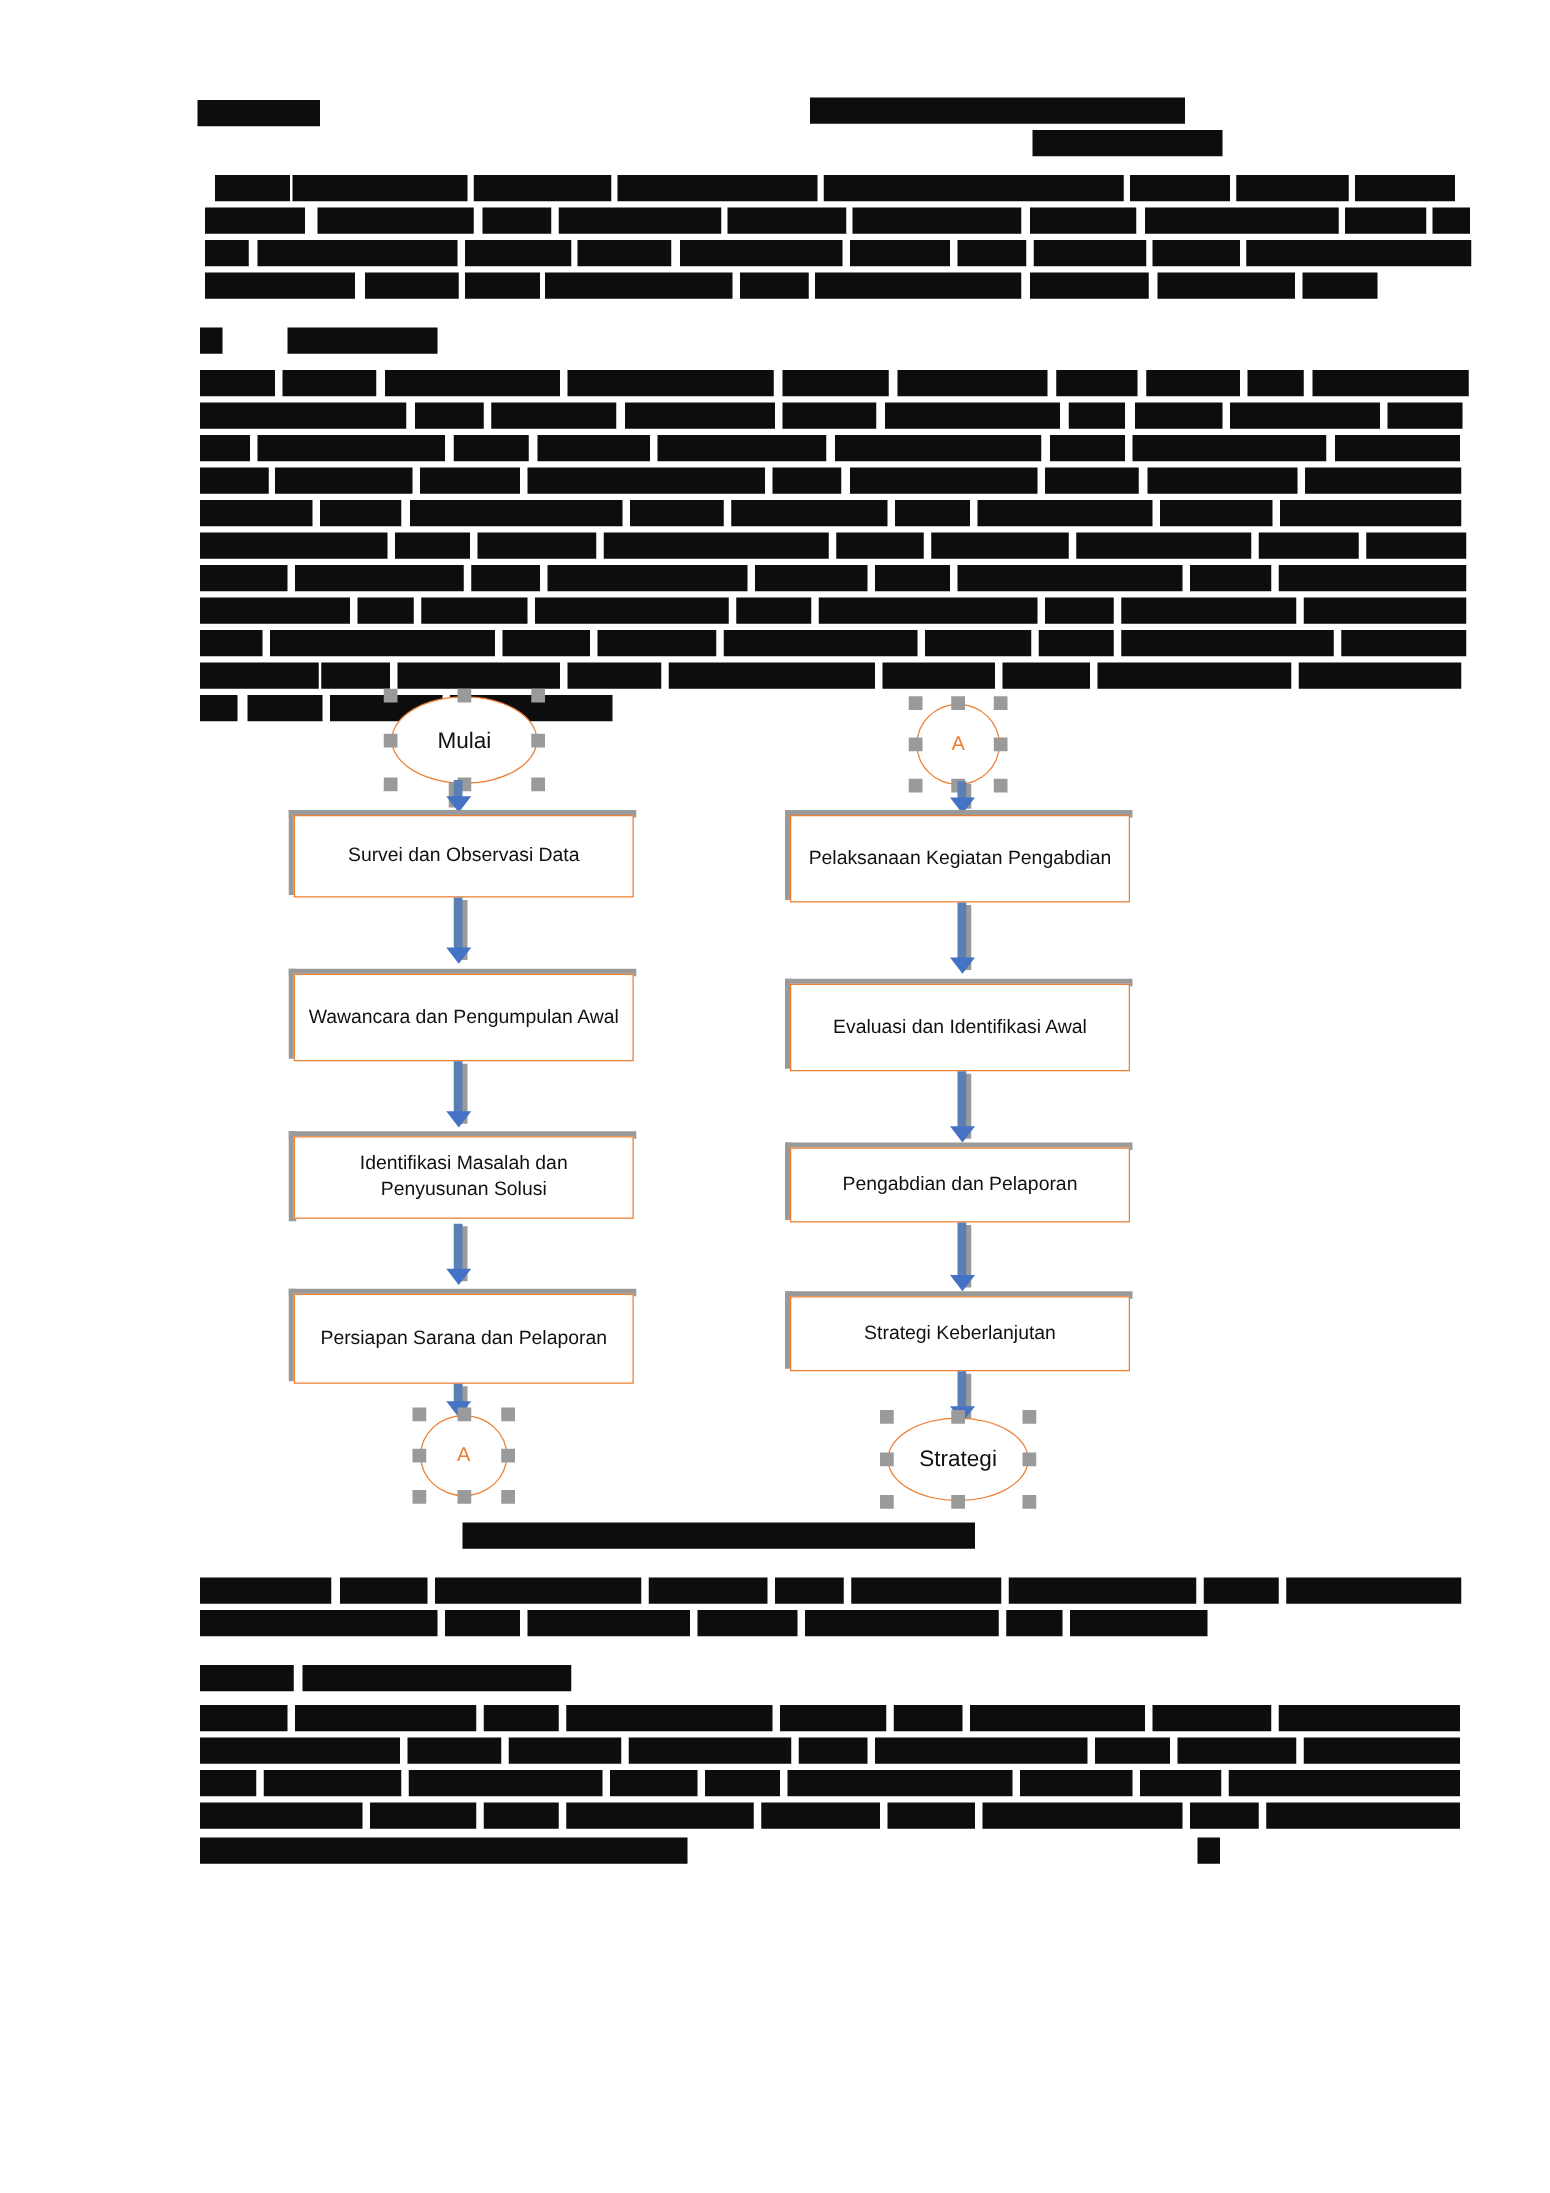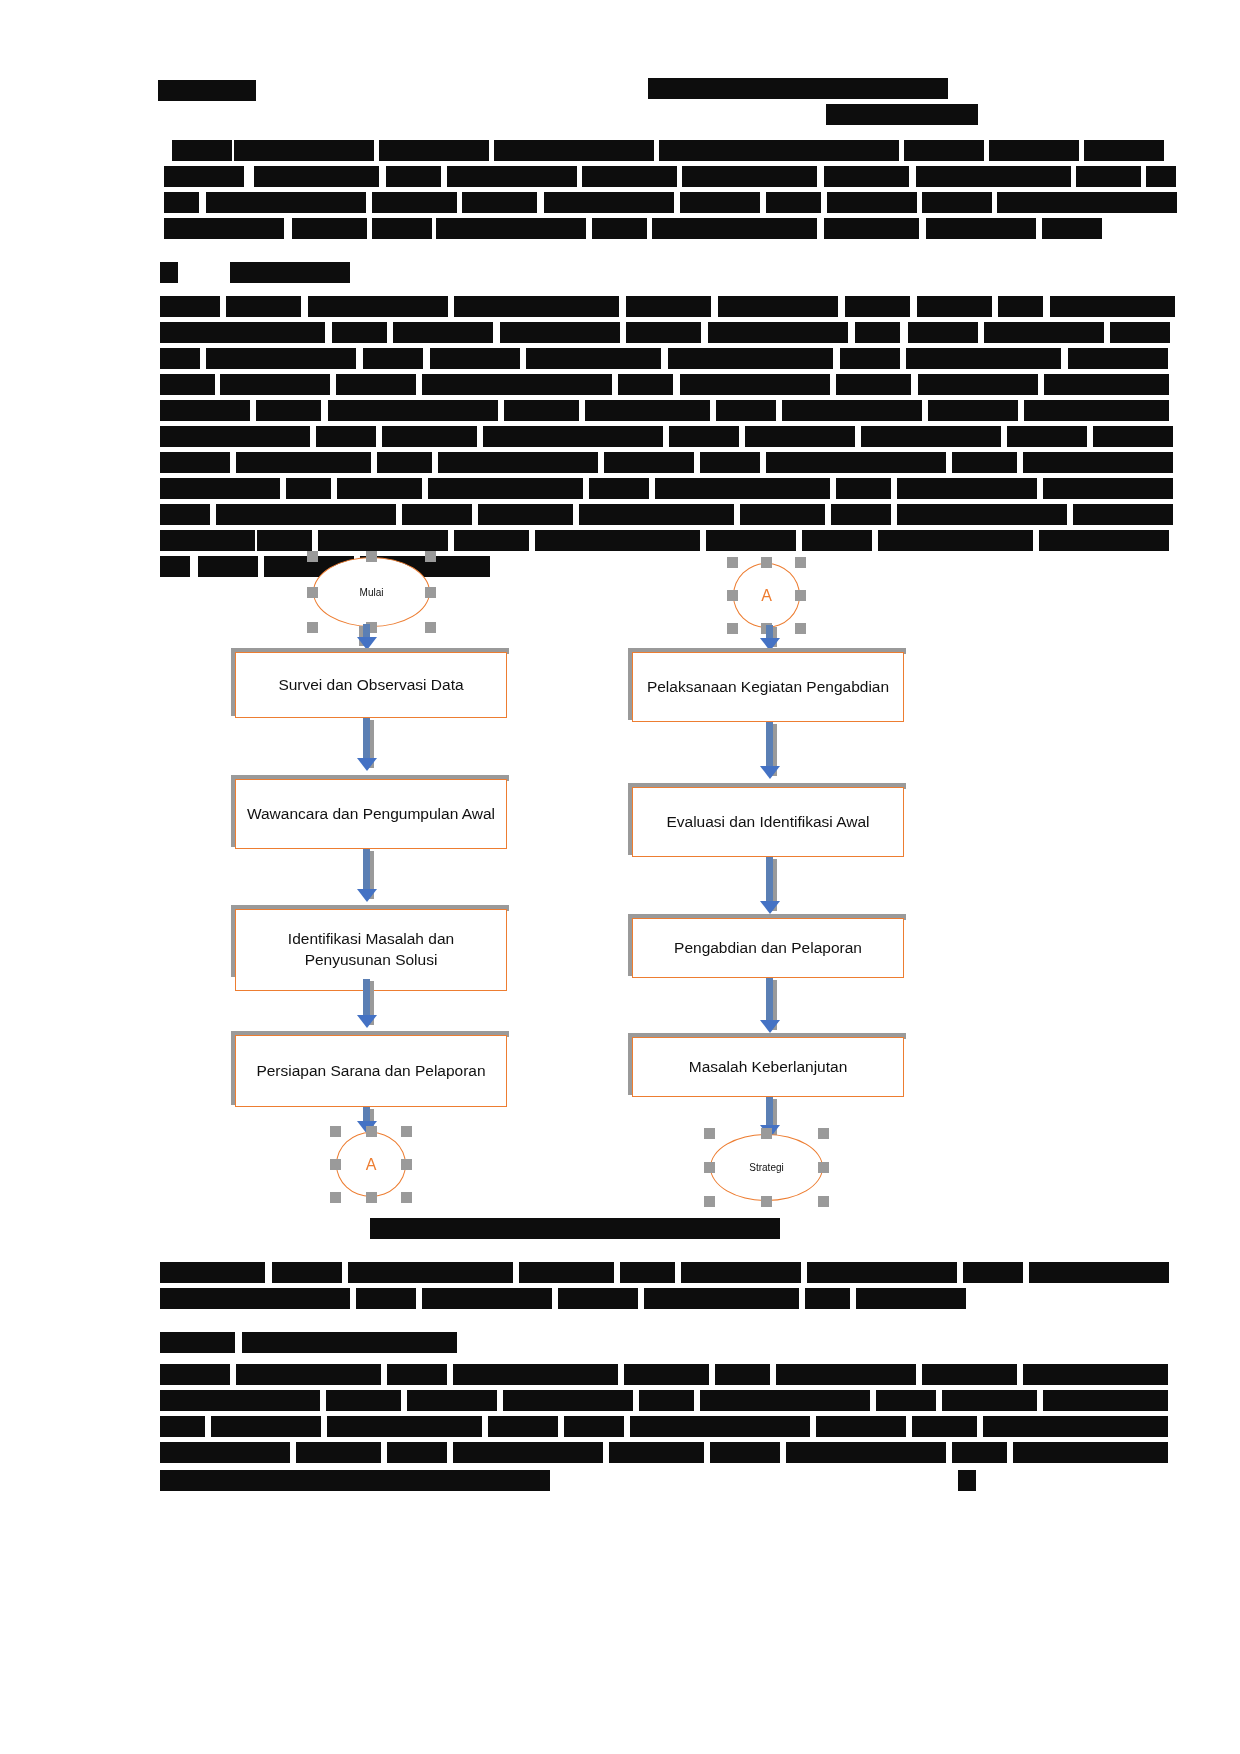--- a/index.html
+++ b/index.html
@@ -26,21 +26,21 @@
     text-align:center;
     font-size:15.5px;color:#111111;line-height:1.35;
     padding:4px 8px;
   }
   .fc-ellipse{
     background:#ffffff;
     border:1.8px solid #ED7D31;
     border-radius:50%;
     display:flex;align-items:center;justify-content:center;
     text-align:center;
-    font-size:10px;color:#111111;
+    font-size:18px;color:#111111;
   }
   .fc-ellipse.conn{color:#ED7D31;font-size:16px;}
 
   
   .handles{position:absolute;inset:-7px;pointer-events:none;}
   .handles i{position:absolute;width:11px;height:11px;background:#9a9a9a;display:block;}
   .h-nw{left:0;top:0}.h-n{left:50%;top:0;margin-left:-5.5px}.h-ne{right:0;top:0}
   .h-w{left:0;top:50%;margin-top:-5.5px}.h-e{right:0;top:50%;margin-top:-5.5px}
   .h-sw{left:0;bottom:0}.h-s{left:50%;bottom:0;margin-left:-5.5px}.h-se{right:0;bottom:0}
 
@@ -379,21 +379,21 @@
   <div class="node fc-box" style="left:235px;top:779px;width:272px;height:70px;">
     <span>Wawancara dan Pengumpulan Awal</span>
   </div>
 
   <div class="conn-gray" style="left:367px;top:851px;height:48px;"></div>
   <div class="conn-line" style="left:363px;top:849px;height:46px;"></div>
   <div class="conn-head" style="left:357px;top:889px;"></div>
 
   <div class="boxshadow" style="left:231px;top:905px;width:278px;height:6px;"></div>
   <div class="boxshadow" style="left:231px;top:905px;width:6px;height:72px;"></div>
-  <div class="node fc-box" style="left:235px;top:909px;width:272px;height:82px;justify-content:flex-end;">
+  <div class="node fc-box" style="left:235px;top:909px;width:272px;height:66px;justify-content:flex-end;">
     <span>Identifikasi Masalah dan Penyusunan Solusi</span>
   </div>
 
   <div class="conn-gray" style="left:367px;top:981px;height:44px;"></div>
   <div class="conn-line" style="left:363px;top:979px;height:42px;"></div>
   <div class="conn-head" style="left:357px;top:1015px;"></div>
 
   <div class="boxshadow" style="left:231px;top:1031px;width:278px;height:6px;"></div>
   <div class="boxshadow" style="left:231px;top:1031px;width:6px;height:74px;"></div>
   <div class="node fc-box" style="left:235px;top:1035px;width:272px;height:72px;">
@@ -462,21 +462,21 @@
     <span>Pengabdian dan Pelaporan</span>
   </div>
 
   <div class="conn-gray" style="left:770px;top:980px;height:50px;"></div>
   <div class="conn-line" style="left:766px;top:978px;height:48px;"></div>
   <div class="conn-head" style="left:760px;top:1020px;"></div>
 
   <div class="boxshadow" style="left:628px;top:1033px;width:278px;height:6px;"></div>
   <div class="boxshadow" style="left:628px;top:1033px;width:6px;height:62px;"></div>
   <div class="node fc-box" style="left:632px;top:1037px;width:272px;height:60px;">
-    <span>Masalah Keberlanjutan</span>
+    <span>Strategi Keberlanjutan</span>
   </div>
 
   <div class="conn-gray" style="left:770px;top:1099px;height:36px;"></div>
   <div class="conn-line" style="left:766px;top:1097px;height:34px;"></div>
   <div class="conn-head" style="left:760px;top:1125px;"></div>
 
   <div class="node fc-ellipse" style="left:710px;top:1134px;width:113px;height:67px;">
     <span>Strategi</span>
     <span class="handles">
       <i class="h-nw"></i>

